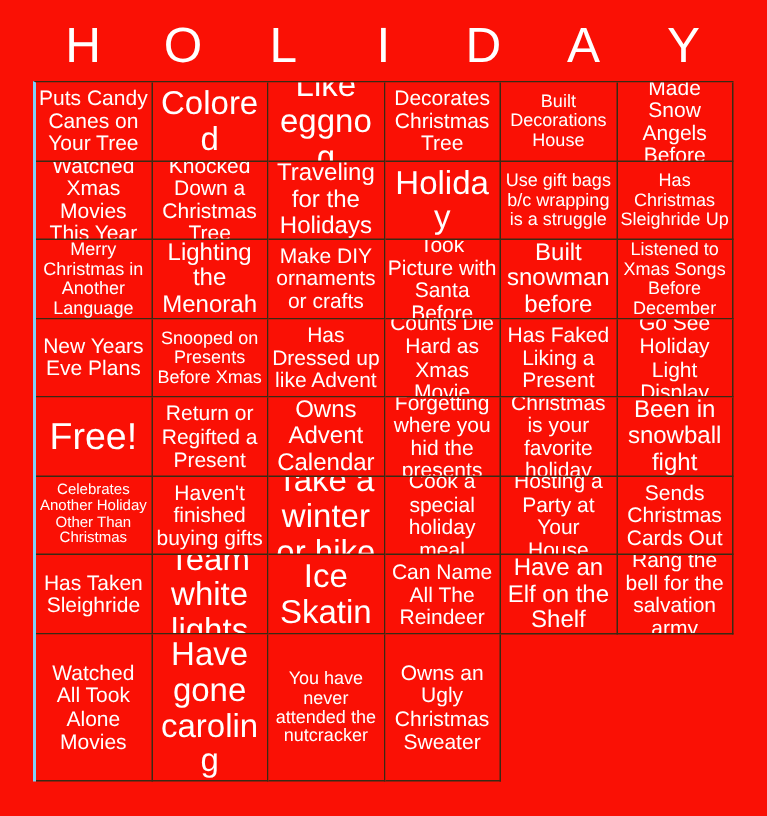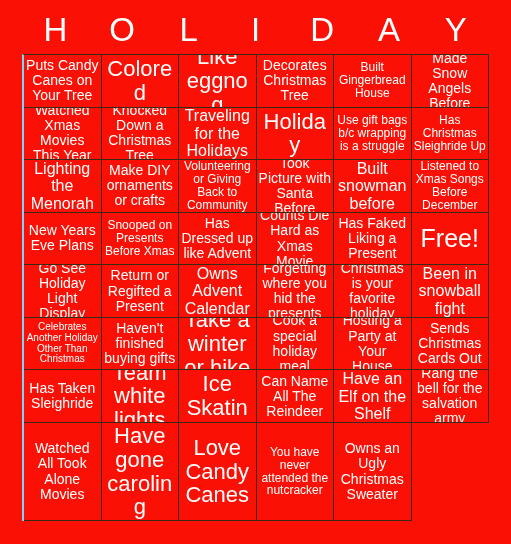--- a/index.html
+++ b/index.html
@@ -102,21 +102,21 @@
       <div class="cell">
         <span class="fs-xl">Team Colored Lights</span>
       </div>
       <div class="cell">
         <span class="fs-xl">Like eggnog</span>
       </div>
       <div class="cell">
         <span class="fs-m">Decorates Christmas Tree</span>
       </div>
       <div class="cell">
-        <span class="fs-s">Built Gingerbread House</span>
+        <span class="fs-s">Built Decorations House</span>
       </div>
       <div class="cell">
         <span class="fs-m">Made Snow Angels Before</span>
       </div>
       <div class="cell">
         <span class="fs-m">Watched Xmas Movies This Year</span>
       </div>
       <div class="cell">
         <span class="fs-m">Knocked Down a Christmas Tree</span>
       </div>
@@ -126,29 +126,29 @@
       <div class="cell">
         <span class="fs-xl">Baked Holiday Treats</span>
       </div>
       <div class="cell">
         <span class="fs-s">Use gift bags b/c wrapping is a struggle</span>
       </div>
       <div class="cell">
         <span class="fs-s">Has Christmas Sleighride Up</span>
       </div>
       <div class="cell">
+        <span class="fs-s">Merry Christmas in Another Language</span>
+      </div>
+      <div class="cell">
         <span class="fs-l">Lighting the Menorah</span>
       </div>
       <div class="cell">
         <span class="fs-m">Make DIY ornaments or crafts</span>
       </div>
       <div class="cell">
-        <span class="fs-s">Volunteering or Giving Back to Community</span>
-      </div>
-      <div class="cell">
         <span class="fs-m">Took Picture with Santa Before</span>
       </div>
       <div class="cell">
         <span class="fs-l">Built snowman before</span>
       </div>
       <div class="cell">
         <span class="fs-s">Listened to Xmas Songs Before December</span>
       </div>
       <div class="cell">
         <span class="fs-m">New Years Eve Plans</span>
@@ -159,26 +159,26 @@
       <div class="cell">
         <span class="fs-m">Has Dressed up like Advent</span>
       </div>
       <div class="cell">
         <span class="fs-m">Counts Die Hard as Xmas Movie</span>
       </div>
       <div class="cell">
         <span class="fs-m">Has Faked Liking a Present</span>
       </div>
       <div class="cell">
+        <span class="fs-m">Go See Holiday Light Display</span>
+      </div>
+      <div class="cell">
         <span class="fs-xxl">Free!</span>
       </div>
       <div class="cell">
-        <span class="fs-m">Go See Holiday Light Display</span>
-      </div>
-      <div class="cell">
         <span class="fs-m">Return or Regifted a Present</span>
       </div>
       <div class="cell">
         <span class="fs-l">Owns Advent Calendar</span>
       </div>
       <div class="cell">
         <span class="fs-m">Forgetting where you hid the presents</span>
       </div>
       <div class="cell">
         <span class="fs-m">Christmas is your favorite holiday</span>
@@ -222,23 +222,20 @@
       <div class="cell">
         <span class="fs-m">Rang the bell for the salvation army</span>
       </div>
       <div class="cell">
         <span class="fs-m">Watched All Took Alone Movies</span>
       </div>
       <div class="cell">
         <span class="fs-xl">Have gone caroling</span>
       </div>
       <div class="cell">
-        <span class="fs-xl">Love Candy Canes</span>
-      </div>
-      <div class="cell">
         <span class="fs-s">You have never attended the nutcracker</span>
       </div>
       <div class="cell">
         <span class="fs-m">Owns an Ugly Christmas Sweater</span>
       </div>
     </div>
 
 </div>
 
 </body></html>

